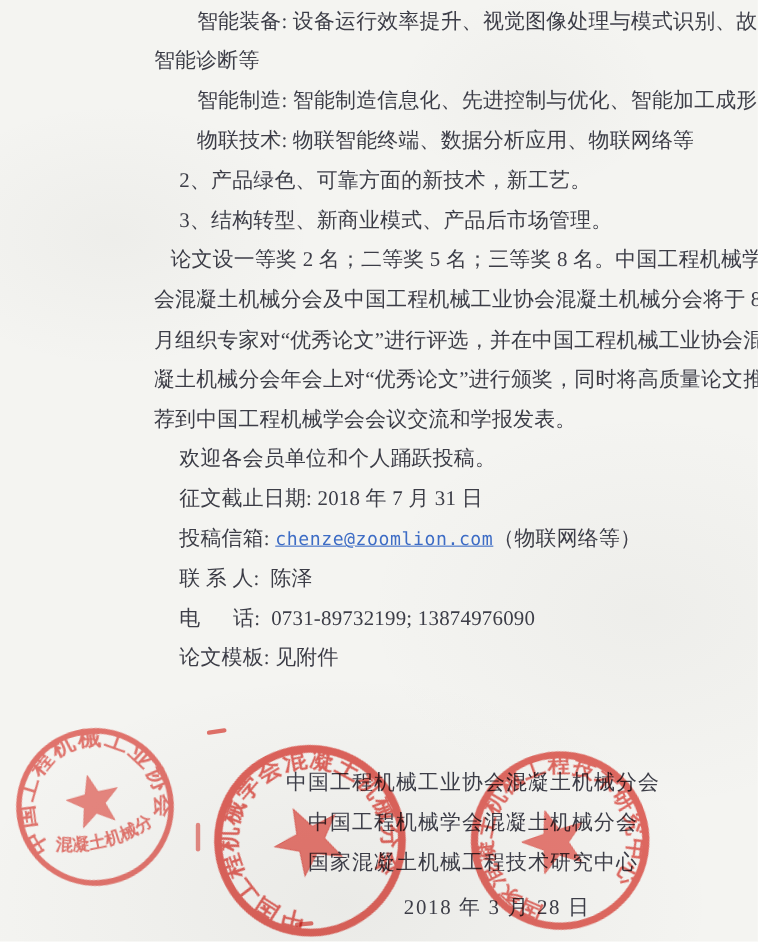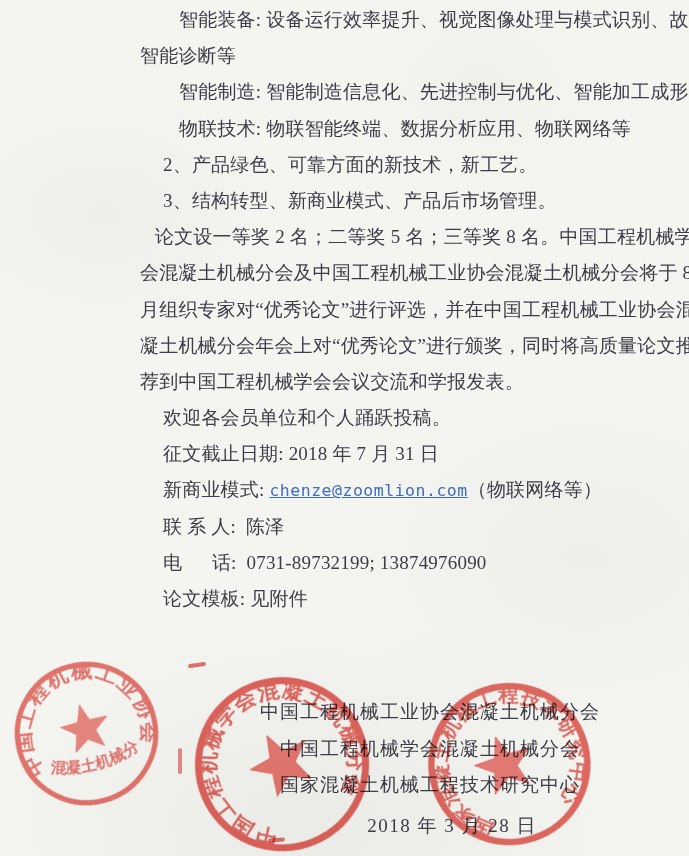--- a/index.html
+++ b/index.html
@@ -68,21 +68,21 @@
     <div class="l ind-a">物联技术: 物联智能终端、数据分析应用、物联网络等</div>
     <div class="l ind-b">2、产品绿色、可靠方面的新技术，新工艺。</div>
     <div class="l ind-b">3、结构转型、新商业模式、产品后市场管理。</div>
     <div class="l ind-c">论文设一等奖 2 名；二等奖 5 名；三等奖 8 名。中国工程机械学</div>
     <div class="l">会混凝土机械分会及中国工程机械工业协会混凝土机械分会将于 8</div>
     <div class="l">月组织专家对“优秀论文”进行评选，并在中国工程机械工业协会混</div>
     <div class="l">凝土机械分会年会上对“优秀论文”进行颁奖，同时将高质量论文推</div>
     <div class="l">荐到中国工程机械学会会议交流和学报发表。</div>
     <div class="l ind-b">欢迎各会员单位和个人踊跃投稿。</div>
     <div class="l ind-b">征文截止日期: 2018 年 7 月 31 日</div>
-    <div class="l ind-b"><span>新商业模式: </span><a class="email">chenze@zoomlion.com</a><span>（物联网络等）</span></div>
+    <div class="l ind-b"><span>投稿信箱: </span><a class="email">chenze@zoomlion.com</a><span>（物联网络等）</span></div>
     <div class="l ind-b">联 系 人:  陈泽</div>
     <div class="l ind-b">电      话:  0731-89732199; 13874976090</div>
     <div class="l ind-b">论文模板: 见附件</div>
   </div>
 
   <div class="signature">
     <div class="sig-line">中国工程机械工业协会混凝土机械分会</div>
     <div class="sig-line">中国工程机械学会混凝土机械分会</div>
     <div class="sig-line">国家混凝土机械工程技术研究中心</div>
     <div class="sig-date">2018 年 3 月 28 日</div>

